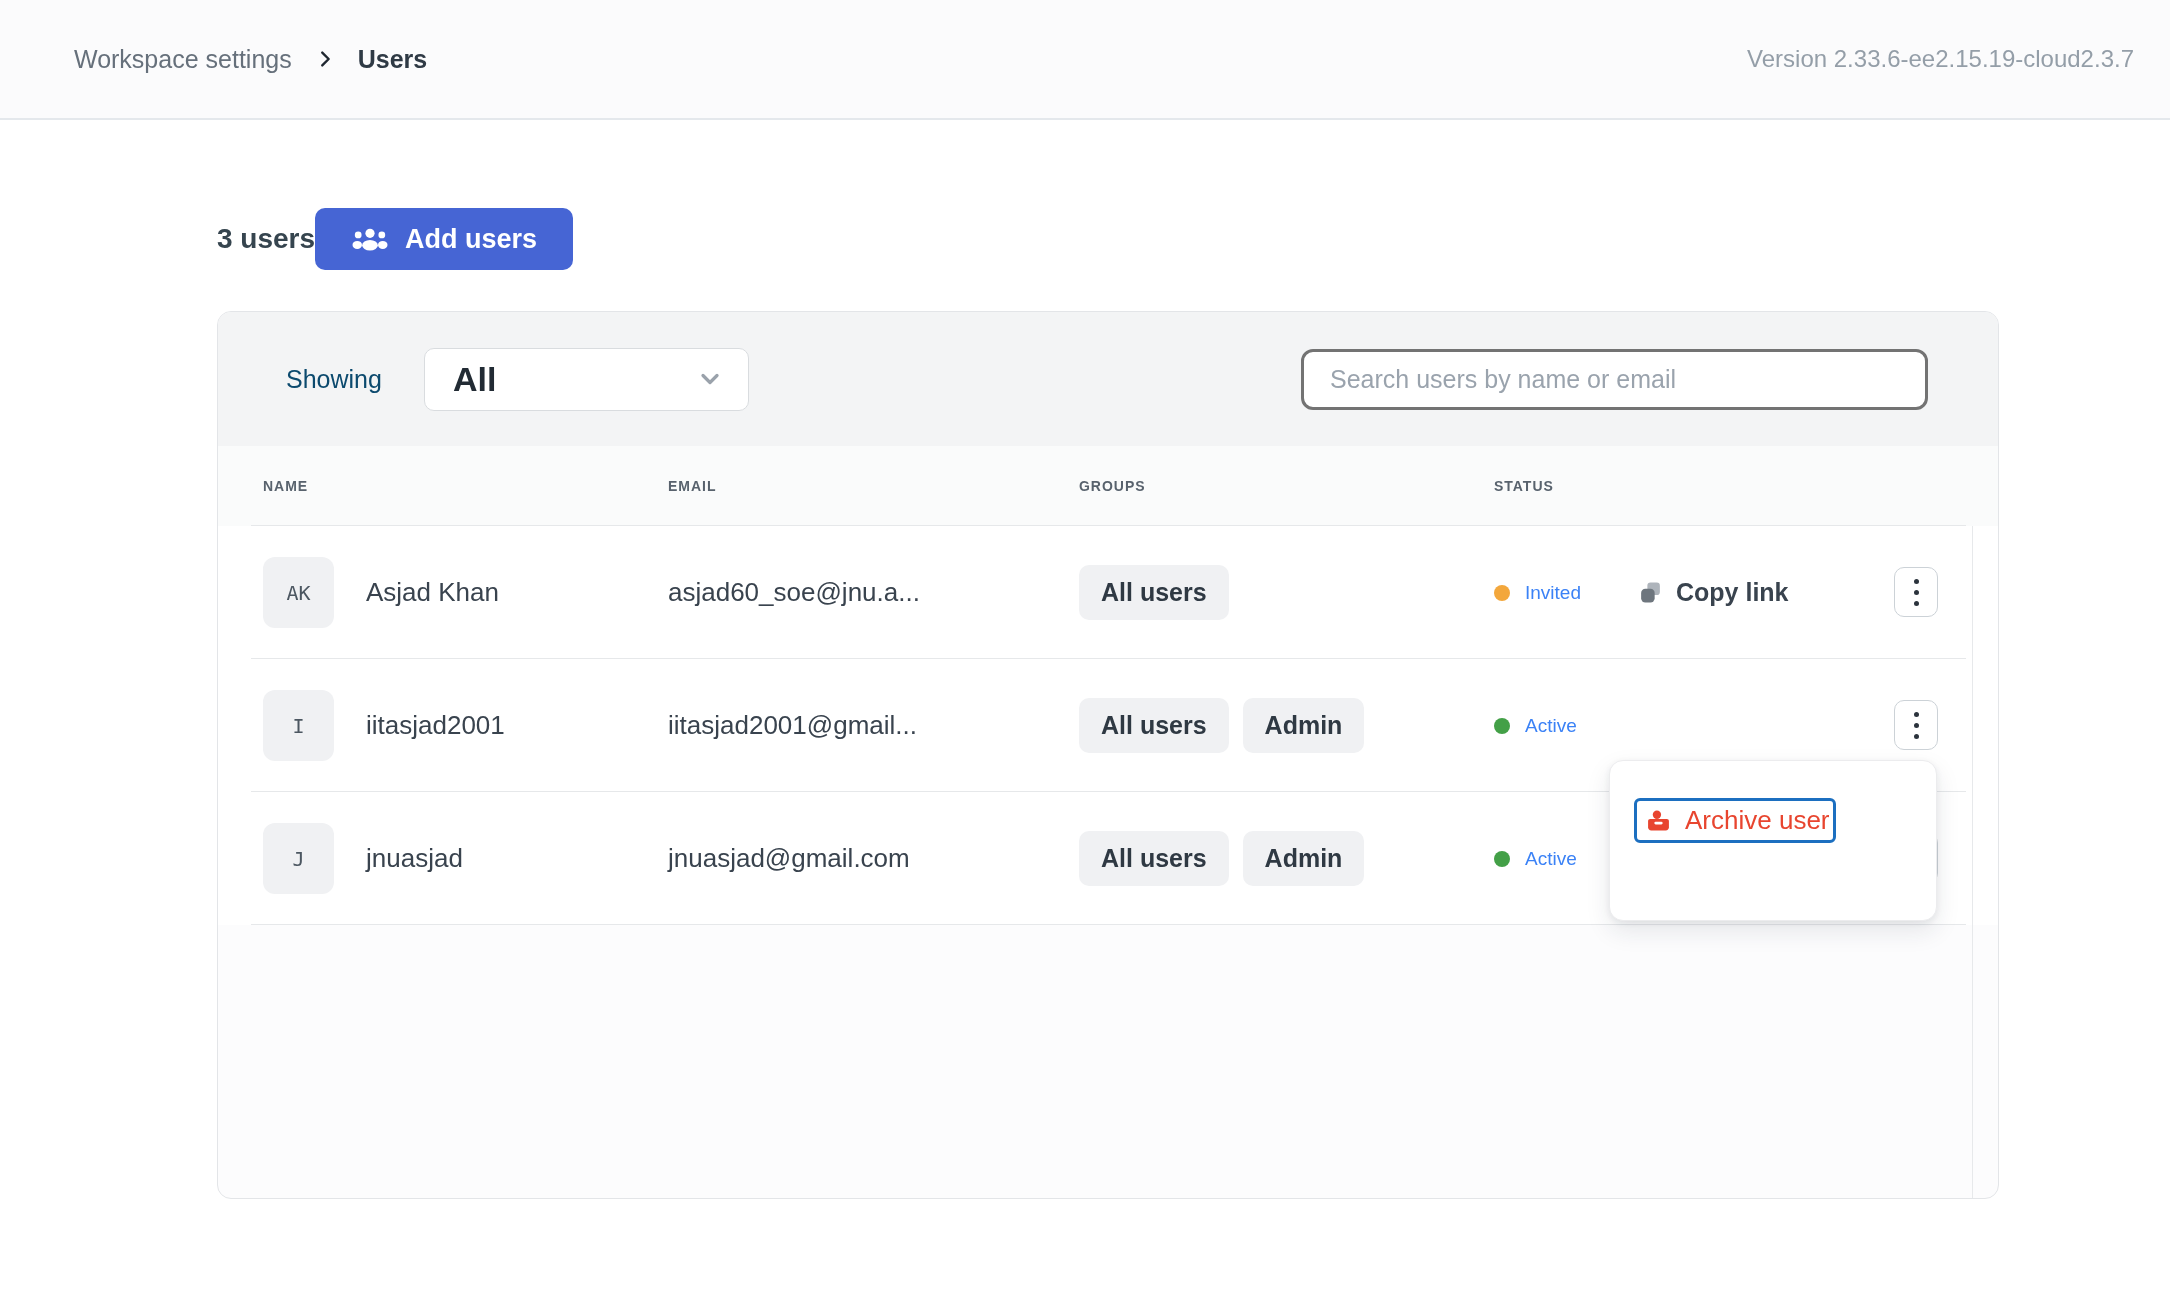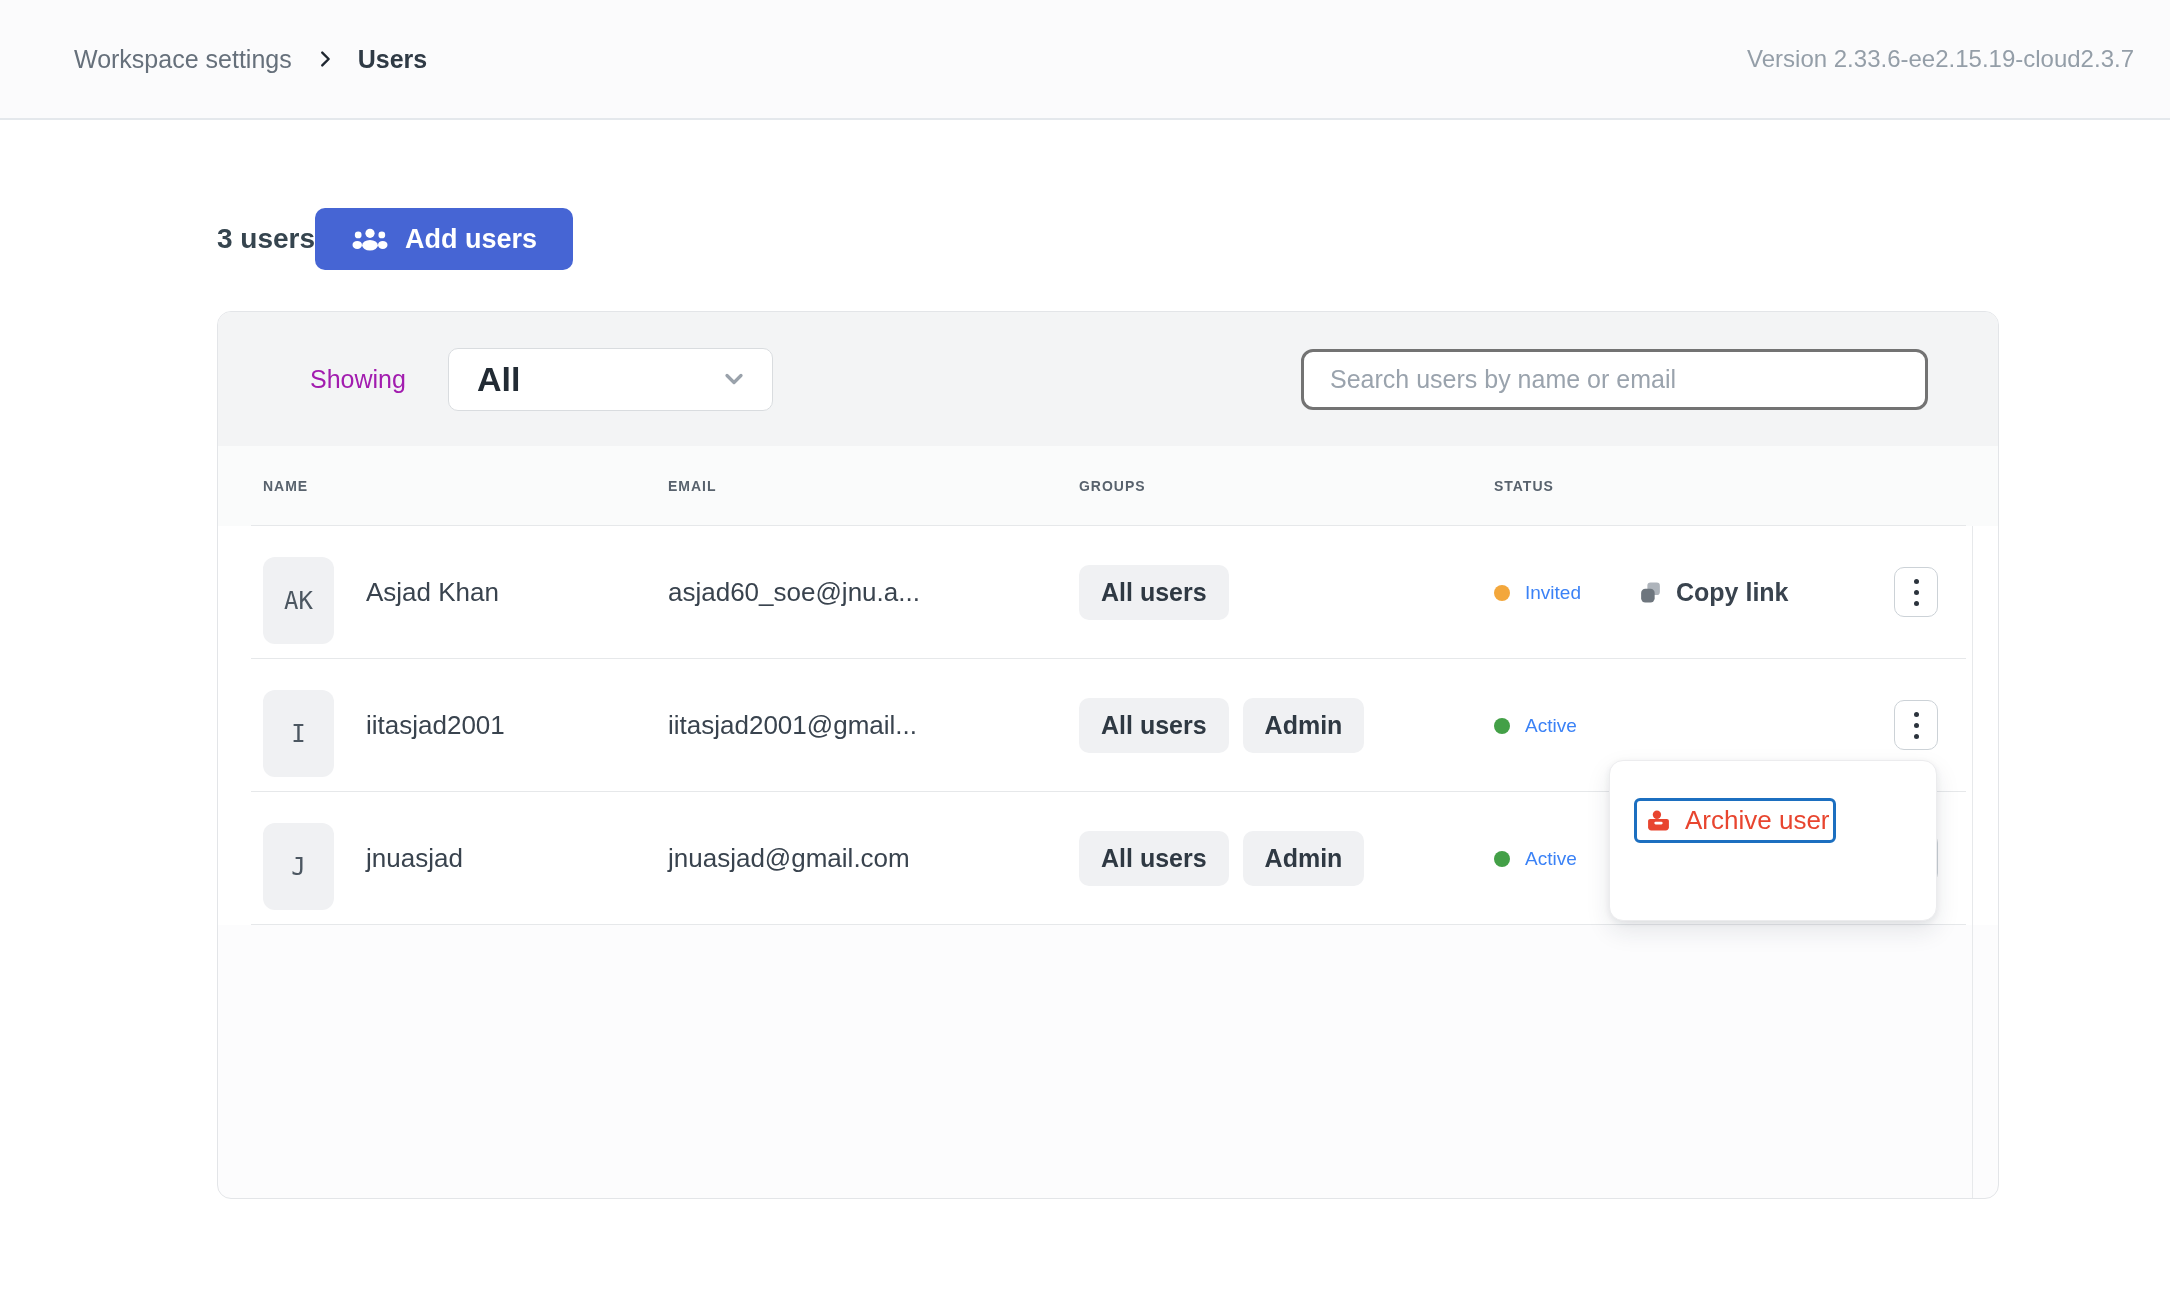--- a/index.html
+++ b/index.html
@@ -24,21 +24,21 @@
   .users-count { font-size:28px; font-weight:700; color:#36454f; }
   .add-users-btn { height:62px; padding:0 36px; border:none; border-radius:10px;
                    background:#4665d4; color:#fff; font-family:inherit;
                    font-size:27px; font-weight:700; display:flex; align-items:center; gap:16px; cursor:pointer; }
 
   
   .panel { position:relative; margin-top:41px; width:1782px; height:888px;
            background:#fcfcfd; border:1px solid #e3e5e8; border-radius:14px; overflow:hidden; }
 
   .toolbar { height:134px; background:#f3f4f5; display:flex; align-items:center; padding:0 70px 0 68px; }
-  .showing-label { font-size:25px; color:#a21caf;margin-left:24px; }
+  .showing-label { font-size:25px; color:#0c4a6e; }
   .filter-select { margin-left:42px; width:325px; height:63px; background:#fff;
                    border:1px solid #d9dcdf; border-radius:10px; display:flex; align-items:center;
                    padding:0 24px 0 28px; cursor:pointer; }
   .filter-value { font-size:34px; font-weight:700; color:#222b34; flex:1; }
   .search-box { width:627px; height:61px; background:#fff; border:3px solid #737373; border-radius:12px; }
   .search-box input { width:100%; height:100%; border:none; outline:none; background:transparent;
                       font-family:inherit; font-size:25px; color:#39434e; padding:0 26px; }
   .search-box input::placeholder { color:#9aa3ad; }
   .toolbar-spacer { flex:1; }
 
@@ -52,23 +52,23 @@
   .th.c-status { left:1276px; }
   .thead::after, .row::after { content:""; position:absolute; left:33px; right:32px; bottom:0;
         height:1px; background:#e6e8ea; }
 
   .row { position:relative; height:133px; background:#fff; }
   .cell { position:absolute; top:0; height:100%; display:flex; align-items:center; }
   .cell.c-name   { left:148px; }
   .cell.c-email  { left:450px; }
   .cell.c-groups { left:861px; gap:14px; }
   .cell.c-status { left:1276px; gap:15px; }
-  .avatar { position:absolute; left:45px; top:31px; width:71px; height:87px; border-radius:12px;
+  .avatar { position:absolute; left:45px; top:31px; width:71px; height:71px; border-radius:12px;
             background:#f0f1f3; display:flex; align-items:center; justify-content:center;
-            font-family:"DejaVu Sans Mono", monospace; font-size:24px; color:#4c5761; }
+            font-family:"DejaVu Sans Mono", monospace; font-size:20px; color:#4c5761; }
   .name-text, .email-text { font-size:26px; color:#39434e; }
   .badge { background:#f0f1f3; border-radius:10px; padding:13px 22px; font-size:25px;
            font-weight:600; color:#2f3943; }
   .status-dot { width:16px; height:16px; border-radius:50%; }
   .status-label { font-size:19px; color:#3b82f6; }
   .copy-link { position:absolute; left:1420px; top:0; height:100%; display:flex; align-items:center;
                gap:13px; cursor:pointer; }
   .copy-link span { font-size:25px; font-weight:700; color:#39434e; }
   .kebab-btn { position:absolute; right:60px; top:41px; width:44px; height:50px; background:#fff;
                border:1.5px solid #ccd2d7; border-radius:10px; display:flex; flex-direction:column;

